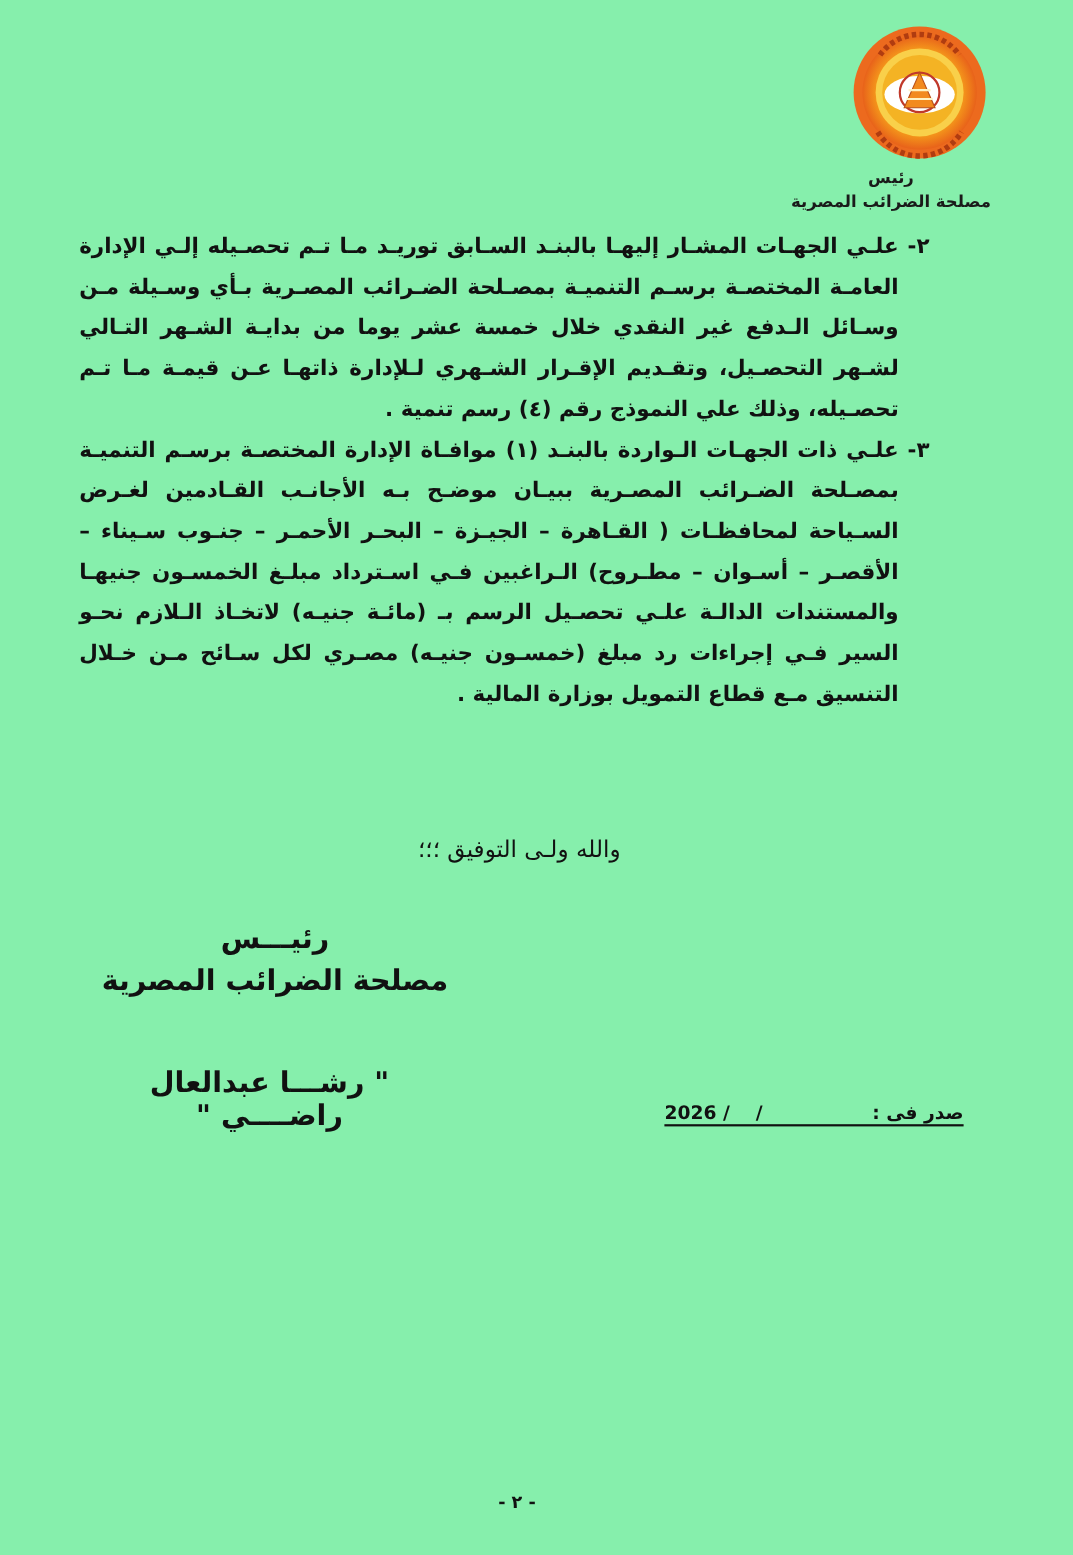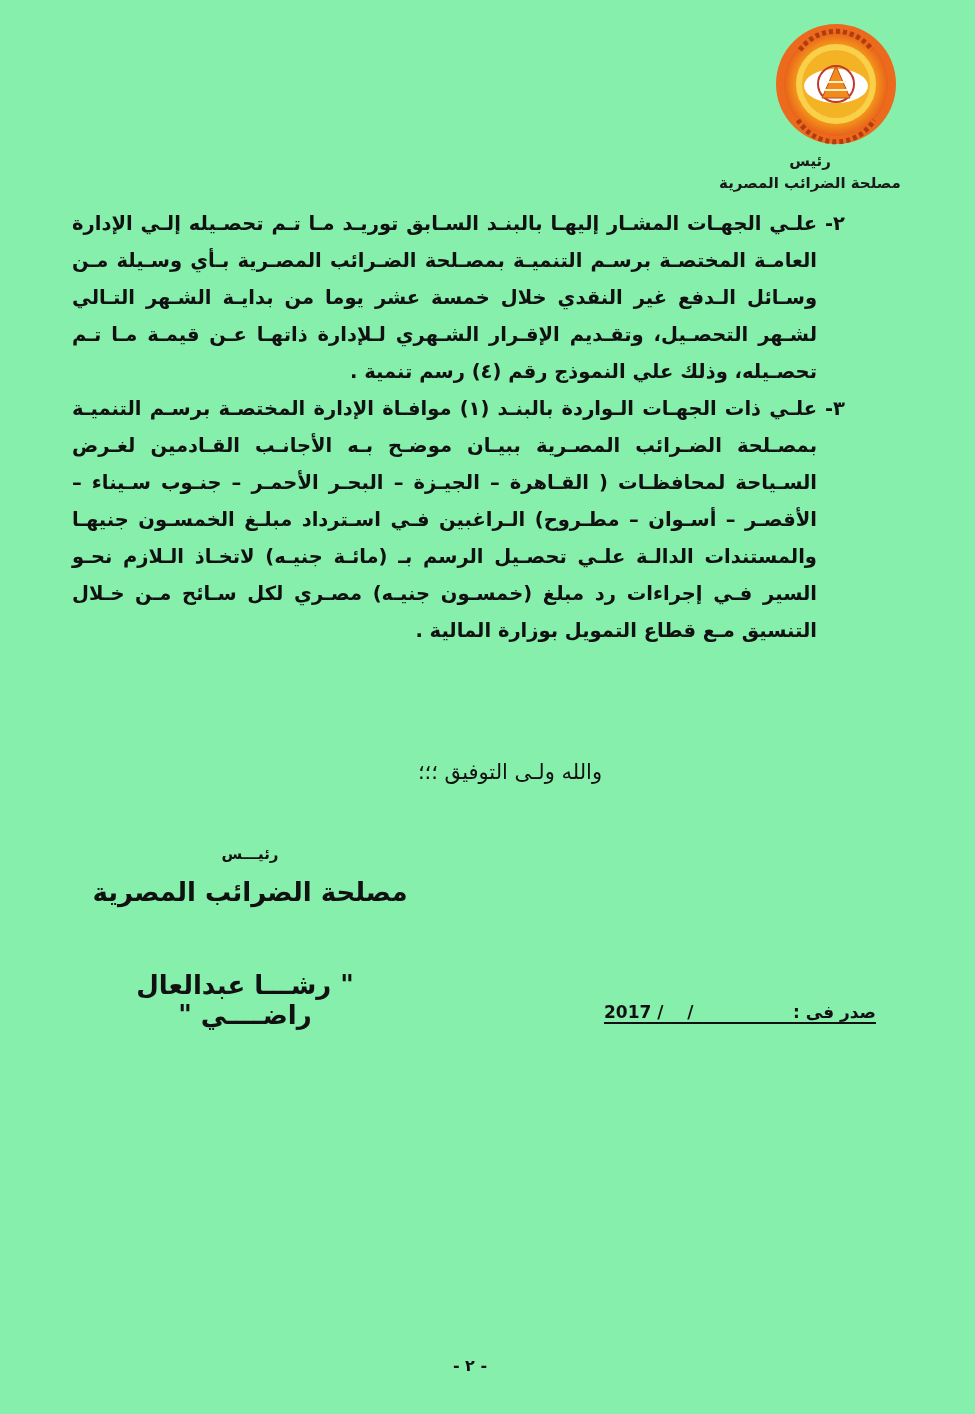--- a/index.html
+++ b/index.html
@@ -72,35 +72,35 @@
       line-height: 37px;
       text-align: justify;
       text-align-last: right;
       letter-spacing: 0.3px;
     }
     .greeting {
       position: absolute;
       left: 380px;
       width: 260px;
       top: 760px;
-      text-align: center;
+      text-align: left;
       font-size: 21px;
       font-weight: normal;
     }
     
     .sig-block {
       position: absolute;
       left: 80px;
       width: 340px;
       top: 836px;
       text-align: center;
       font-weight: bold;
     }
     .sig-title {
-      font-size: 15px;
+      font-size: 26px;
       line-height: 36px;
       letter-spacing: 6px;
     }
     .sig-org {
       font-size: 26px;
       line-height: 40px;
     }
     .sig-name {
       position: absolute;
       left: 85px;
@@ -186,17 +186,17 @@
 
   <div class="sig-block">
     <div class="sig-title">رئيـــس</div>
     <div class="sig-org">مصلحة الضرائب المصرية</div>
   </div>
   <div class="sig-name">" رشـــا عبدالعال راضــــي "</div>
 
   <div class="issue-date">
     <span class="label">صدر فى :</span>
     <span class="sep1">/</span>
-    <span class="date">/ 2017</span>
+    <span class="date">/ 2026</span>
   </div>
 
   <div class="page-number">- ٢ -</div>
 </div>
 
 </body></html>

